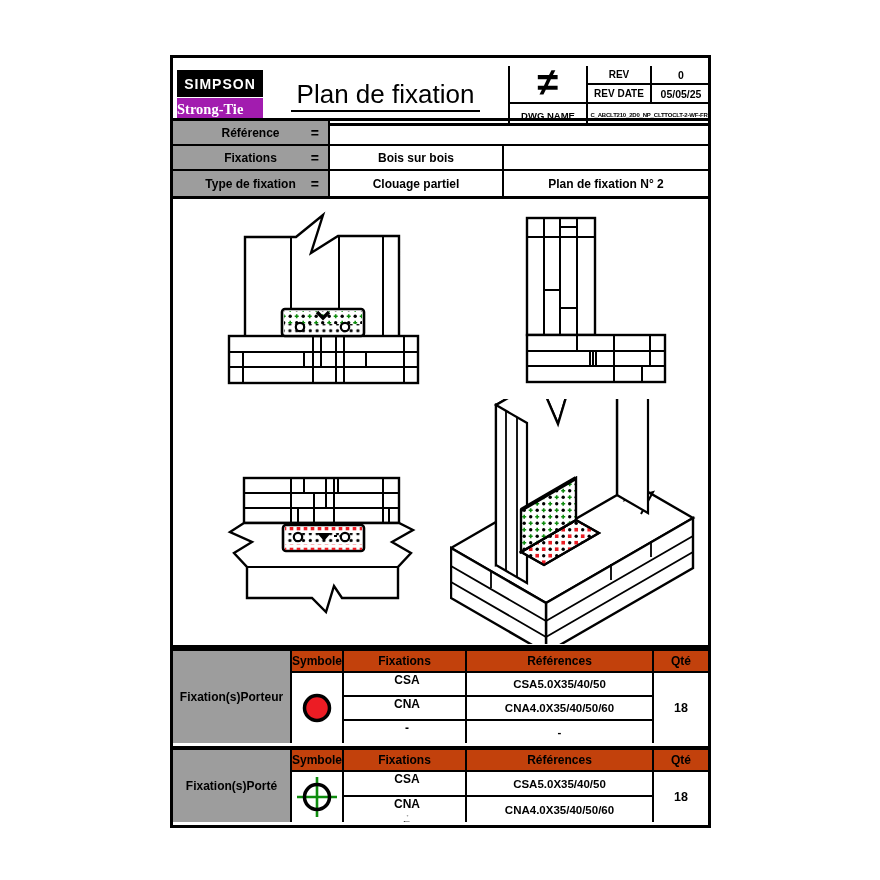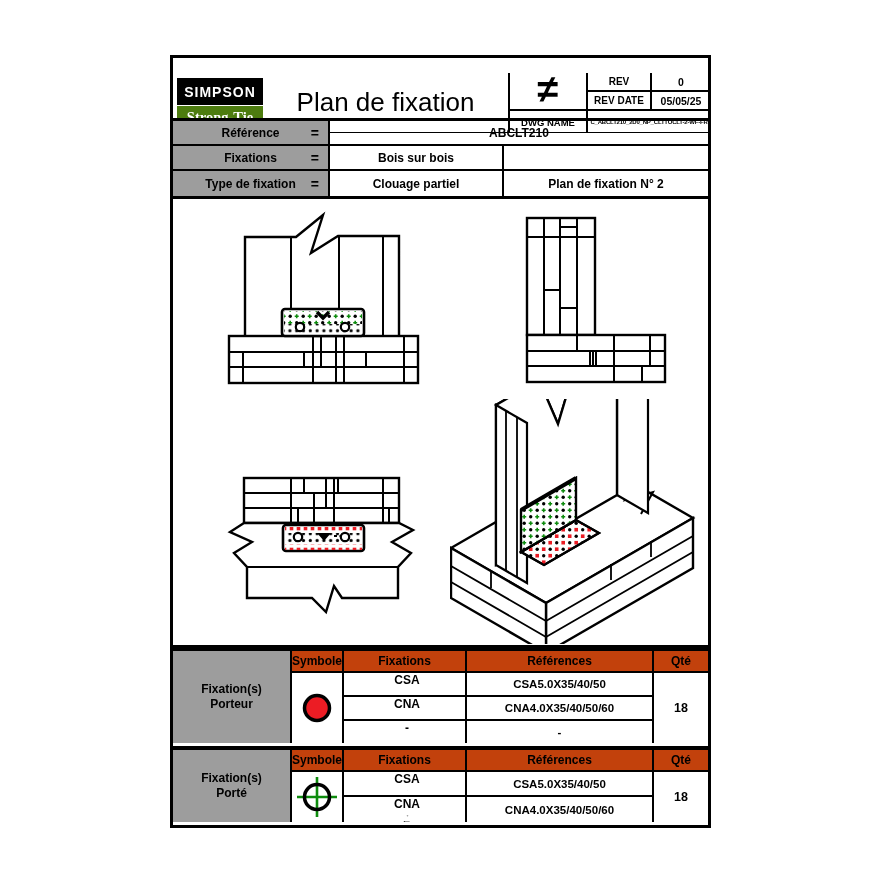--- a/index.html
+++ b/index.html
@@ -2,25 +2,25 @@
 <html><head>
 <meta charset="utf-8">
 <style>
   html,body{margin:0;padding:0;background:#ffffff;}
   body{width:880px;height:880px;position:relative;font-family:"Liberation Sans",sans-serif;color:#000;}
   *{box-sizing:border-box;}
 
   .sheet{position:absolute;left:170px;top:55px;width:541px;height:773px;border:3px solid #000;background:#fff;}
 
   
-  .head{position:absolute;left:0;top:15px;width:100%;height:60px;border-bottom:1px solid #000000;display:flex;}
+  .head{position:absolute;left:0;top:8px;width:100%;height:60px;border-bottom:3px solid #000000;display:flex;}
   .head-left{flex:1 1 auto;display:flex;align-items:center;position:relative;}
   .logo{width:86px;margin-left:4px;margin-top:2px;}
   .logo-top{background:#000;color:#fff;font-weight:bold;font-size:14px;letter-spacing:1px;text-align:center;padding:4px 0 3px 0;border:2px solid #000;}
-  .logo-bottom{background:#4d7c0f;color:#fff;font-family:"Liberation Serif",serif;font-weight:bold;font-size:14.5px;text-align:center;padding:3px 0 4px 0;margin-top:1px;}
+  .logo-bottom{background:#a21caf;color:#fff;font-family:"Liberation Serif",serif;font-weight:bold;font-size:14.5px;text-align:left;padding:3px 0 4px 0;margin-top:1px;}
   .title-wrap{flex:1;text-align:center;}
   .title{font-size:26px;font-weight:400;border-bottom:2.5px solid #000;padding:0 6px 1px 6px;}
   .head-right{width:200px;border-left:2.5px solid #000;display:grid;grid-template-columns:78px 64px 58px;grid-template-rows:19px 19px 22px;}
   .hr-cell{border-right:2px solid #000;border-bottom:2px solid #000;display:flex;align-items:center;justify-content:center;font-weight:bold;overflow:hidden;}
   .hr-last-col{border-right:none;}
   .hr-last-row{border-bottom:none;}
   .ne{grid-column:1;grid-row:1/3;font-size:38px;font-weight:bold;line-height:1;padding-bottom:4px;}
   .lbl{font-size:10px;}
   .val{font-size:10.5px;}
   .dwg-l{grid-column:1;grid-row:3;font-size:9.5px;}
@@ -40,21 +40,21 @@
   .draw svg{position:absolute;}
 
   
   .fixtable{position:absolute;left:0;width:100%;display:grid;grid-template-columns:119px 52px 123px 187px 1fr;}
   .t1{top:590px;height:98px;border-top:3px solid #000;grid-template-rows:22px 24px 24px 22px;}
   .t2{top:688px;height:79px;border-top:4px solid #000;grid-template-rows:22px 25px 25px;}
   .fcell{border-right:2px solid #000;border-bottom:2px solid #000;display:flex;align-items:center;justify-content:center;overflow:hidden;}
   .fc-lastcol{border-right:none;}
   .fc-lastrow{border-bottom:none;}
   .fhead{background:#c2410c;font-weight:bold;font-size:12px;}
-  .flabel{background:#9d9d9d;grid-column:1;grid-row:1/-1;border-bottom:none;flex-direction:column;font-weight:bold;font-size:12px;line-height:1.25;}
+  .flabel{background:#9d9d9d;grid-column:1;grid-row:1/-1;border-bottom:none;flex-direction:row;font-weight:bold;font-size:12px;line-height:1.25;}
   .fsym{grid-column:2;border-bottom:none;}
   .fqty{grid-column:5;border-bottom:none;border-right:none;font-weight:bold;font-size:12.5px;}
   .ffix{justify-content:flex-start;padding-left:5px;gap:4px;font-weight:bold;font-size:12px;flex-direction:column;}
   .fref{font-weight:bold;font-size:11.5px;}
 </style>
 </head>
 <body>
 
 <div class="sheet">
 
@@ -78,21 +78,20 @@
       <div class="hr-cell dwg-v hr-last-row hr-last-col">C_ABCLT210_2D0_NP_CLTTOCLT-2-WF-FR</div>
     </div>
   </div>
 
   <div class="info">
     <div class="irow">
       <div class="ilabel">
         <span>Référence</span>
         <span class="eq">=</span>
       </div>
-      <div class="ival">ABCLT210</div>
     </div>
     <div class="irow">
       <div class="ilabel">
         <span>Fixations</span>
         <span class="eq">=</span>
       </div>
       <div class="ival split1">Bois sur bois</div>
     </div>
     <div class="irow">
       <div class="ilabel">

